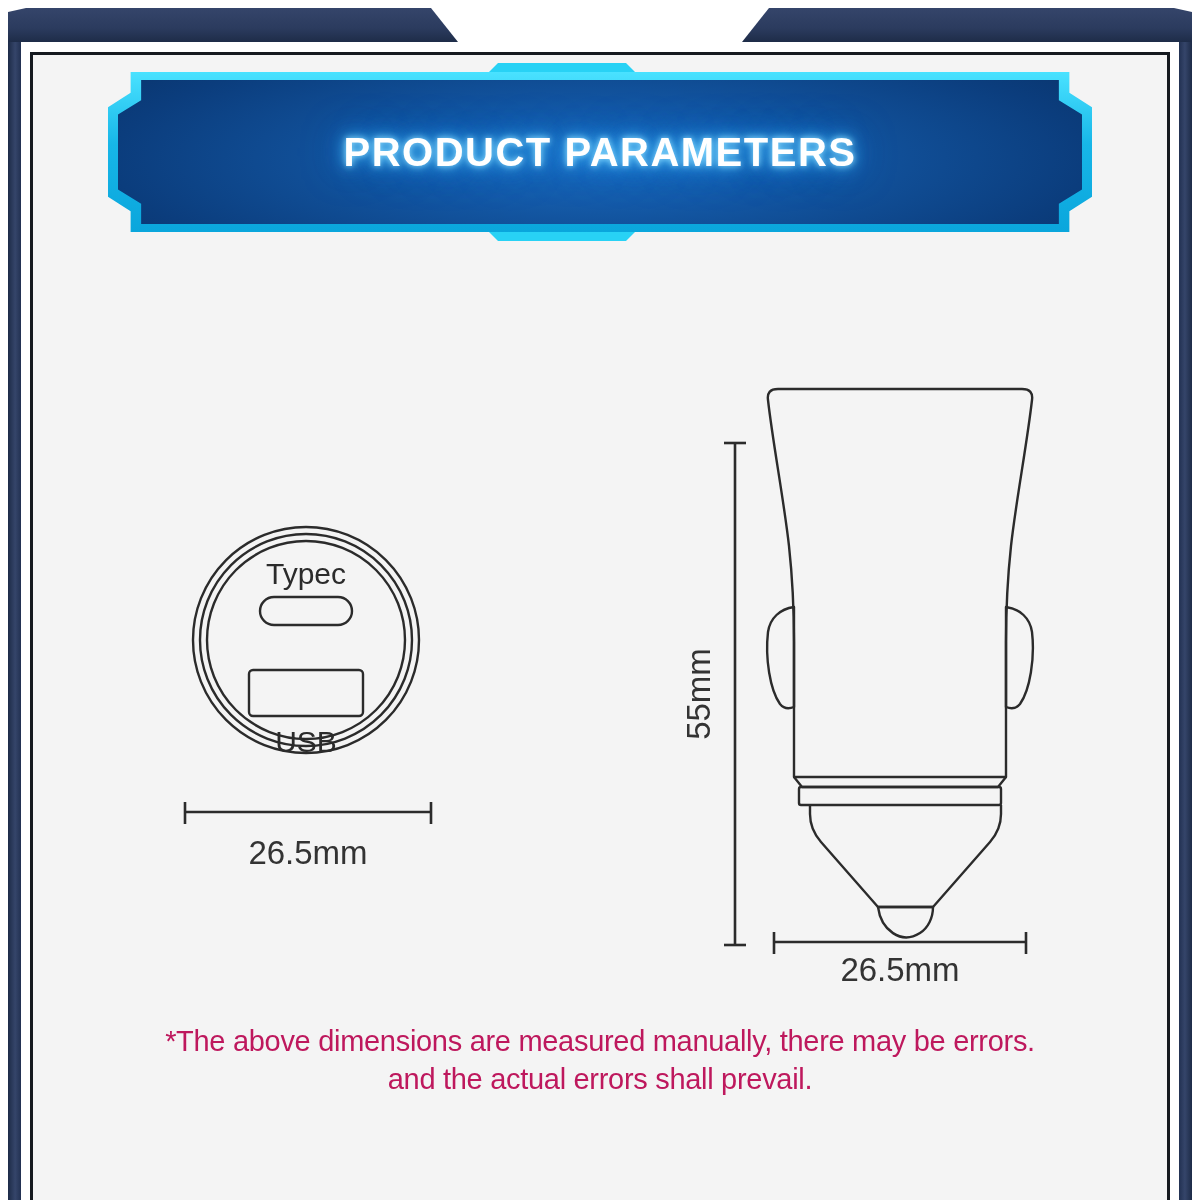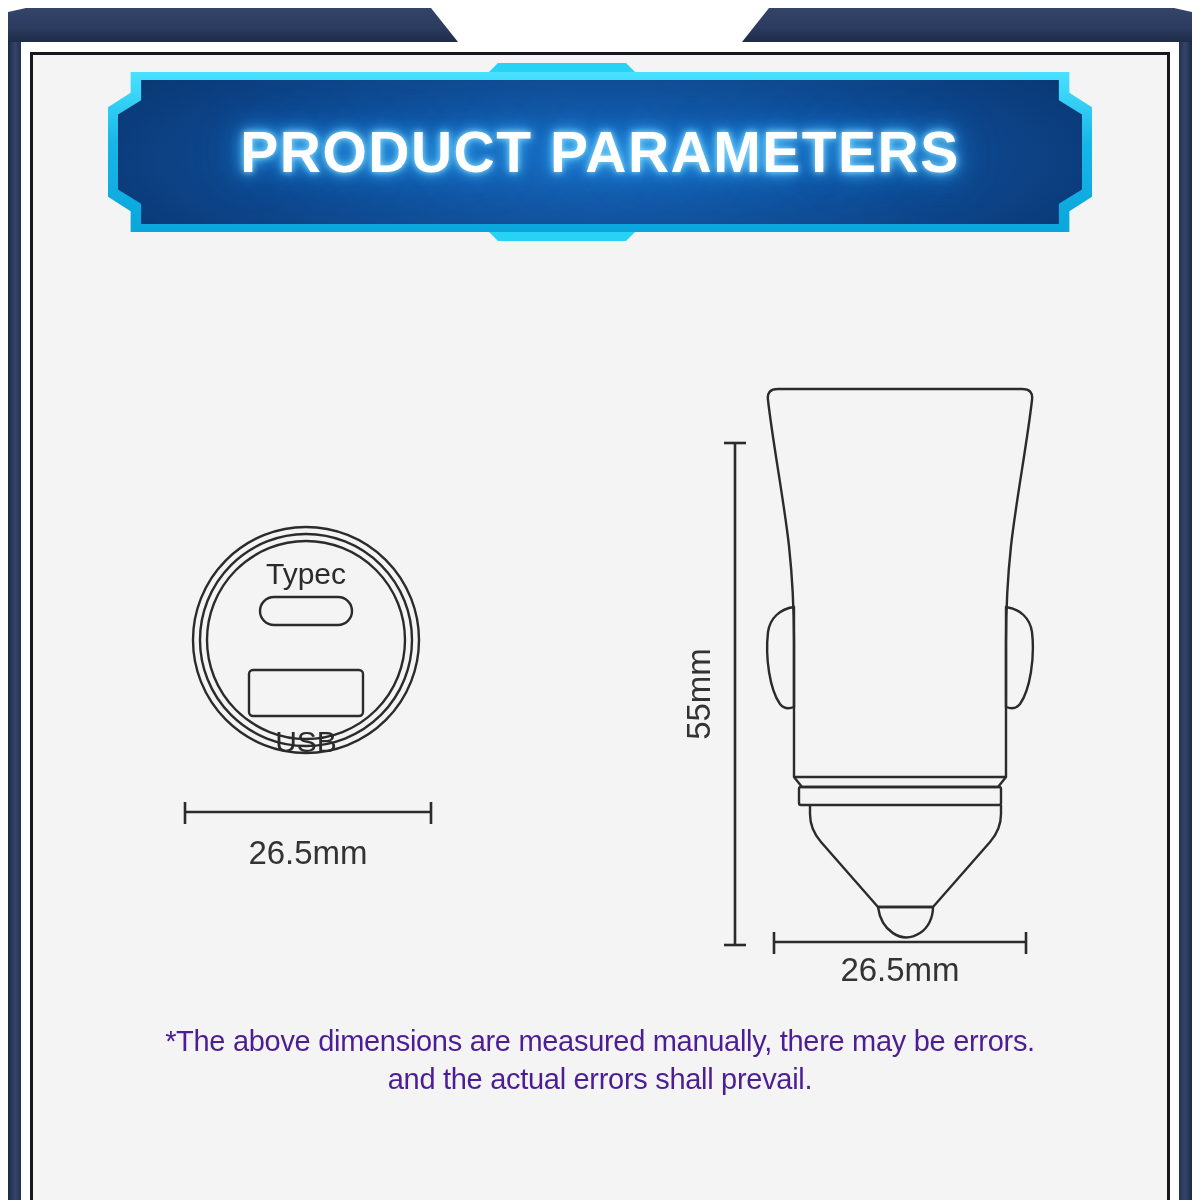--- a/index.html
+++ b/index.html
@@ -126,21 +126,21 @@
     position: absolute;
     left: 0;
     top: 18px;
     width: 984px;
     height: 144px;
     display: flex;
     align-items: center;
     justify-content: center;
     font-family: "Liberation Sans", sans-serif;
     font-weight: bold;
-    font-size: 57px;
+    font-size: 40px;
     letter-spacing: 1.5px;
     color: #ffffff;
     text-shadow:
       0 0 6px #8fdcff,
       0 0 14px #4fc3f7,
       0 0 26px #2196f3,
       0 0 42px #1565c0;
     white-space: nowrap;
     user-select: none;
   }
@@ -159,21 +159,21 @@
   
   #footnote {
     position: absolute;
     left: 60px;
     top: 1022px;
     width: 1080px;
     text-align: center;
     font-family: "Liberation Sans", sans-serif;
     font-size: 29px;
     line-height: 38px;
-    color: #4c1d95;
+    color: #be185d;
     letter-spacing: -0.3px;
   }
   #footnote div { white-space: nowrap; }
 </style>
 </head>
 <body>
 
 <div id="page">
 
   <div class="frame-navy frame-navy-left"></div>

